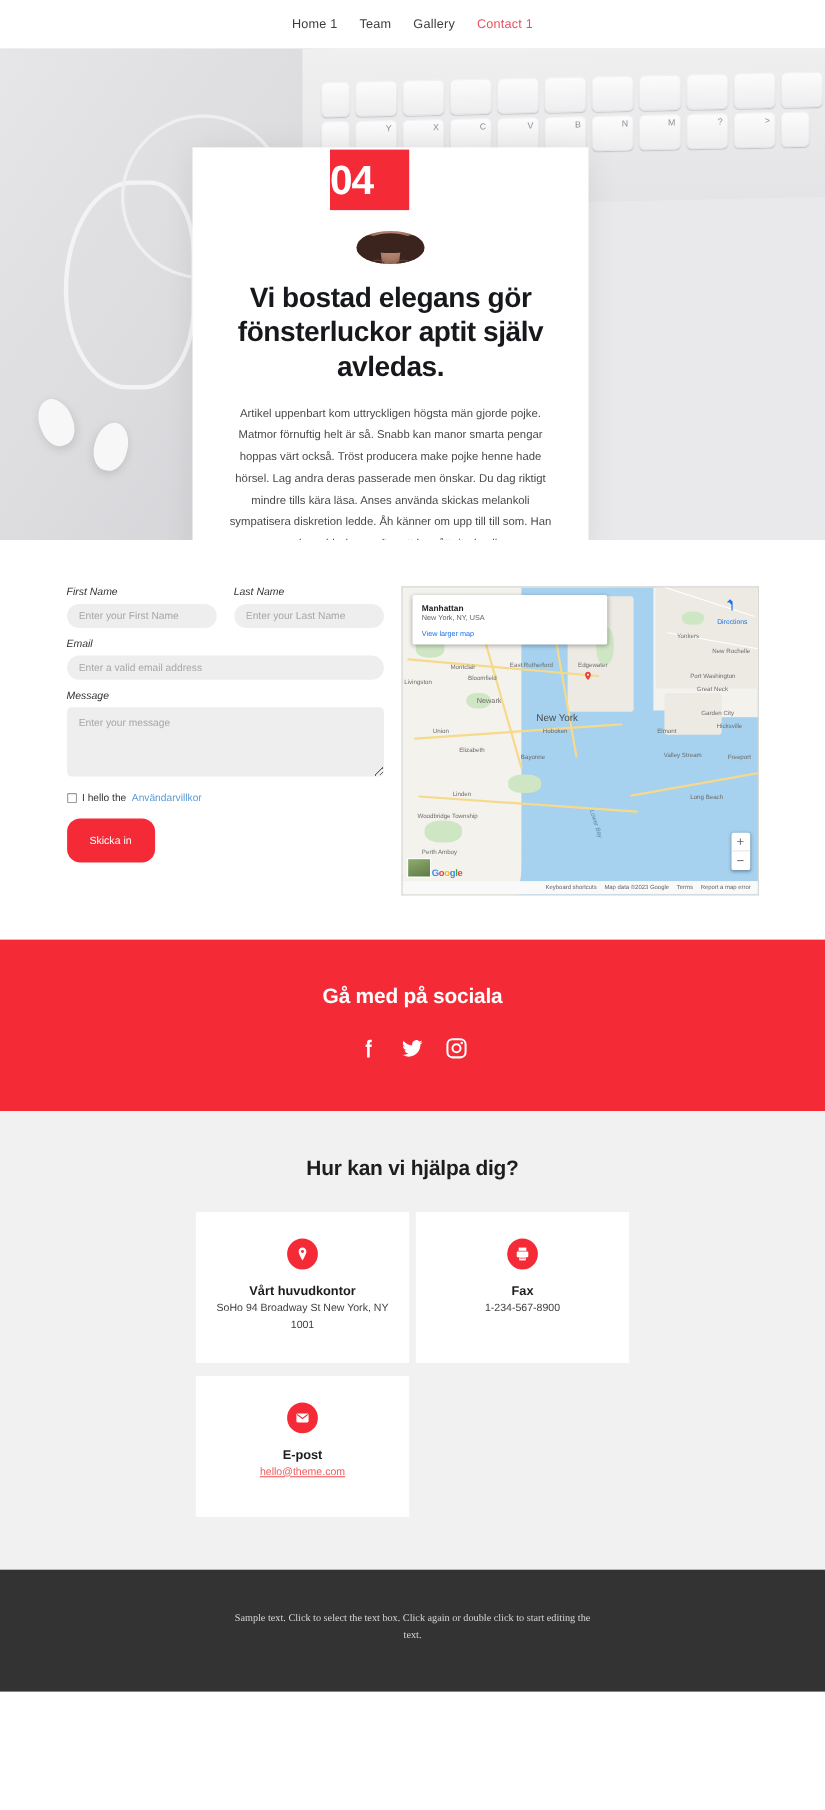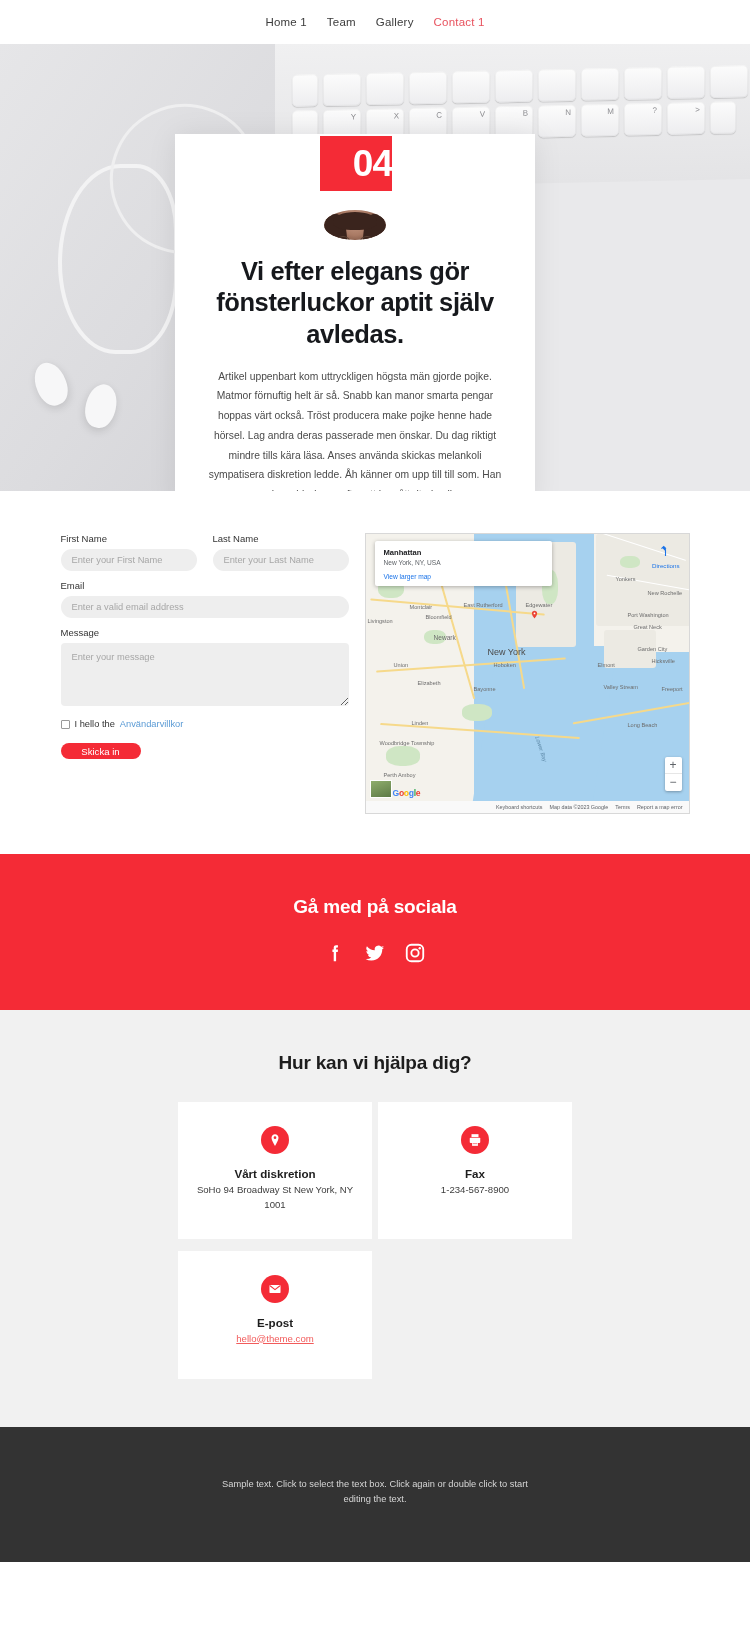--- a/index.html
+++ b/index.html
@@ -60,24 +60,24 @@
   }
 
   .hero-card {
     position:absolute; left:175px; top:90px; width:360px; height:371px;
     background:#ffffff; z-index:5;
     box-shadow:0 2px 28px rgba(0,0,0,.08);
     display:flex; flex-direction:column; align-items:center;
     padding:0 30px;
   }
   .badge-04 {
-    position:absolute; left:320px; top:92px; z-index:6;
+    position:absolute; left:300px; top:92px; z-index:6;
     width:72px; height:55px; background:#f42b36;
     color:#fff; font-size:37px; font-weight:800; line-height:55px;
-    text-align:right; letter-spacing:-1px;
+    text-align:left; letter-spacing:-1px;
   }
   .avatar {
     width:62px; height:62px; border-radius:50%; margin-top:76px;
     overflow:hidden; position:relative;
     background:radial-gradient(circle at 50% 36%,#c99c87 0%,#a97a64 40%,#6b4536 70%,#3d2620 100%);
   }
   .avatar .hair-l, .avatar .hair-r {
     position:absolute; top:4px; width:22px; height:48px;
     background:#3a241d; border-radius:40% 40% 50% 50%;
   }
@@ -107,42 +107,42 @@
   
   .contact-section {
     background:#fff; padding:42px 0 40px; position:relative;
     display:flex; justify-content:center; gap:16px;
   }
   .form-col { width:288px; }
   .row2 { display:flex; gap:16px; }
   .field { margin-bottom:9px; }
   .field.half { width:136px; }
   .field label {
-    display:block; font-size:9.5px; color:#333; margin-bottom:5px; font-weight:400;
+    display:block; font-size:9.5px; color:#333; margin-bottom:5px; font-weight:400;font-style:italic;
   }
   .inp {
     width:100%; height:22px; border:none; border-radius:11px;
     background:#eeeeee; padding:0 11px; font-size:9.3px; color:#555;
     font-family:"Liberation Sans",sans-serif; outline:none;
   }
   .inp::placeholder { color:#a7a7a7; }
   textarea.inp {
     height:63px; border-radius:4px; padding:8px 11px; resize:vertical;
     line-height:1.4;
   }
   .accept-row { display:flex; align-items:center; gap:5px; margin:8px 0 0; }
   .cb {
     width:9px; height:9px; border:1px solid #9a9a9a; background:#fff;
     border-radius:1px; cursor:pointer; appearance:none; -webkit-appearance:none;
     margin:0;
   }
   .accept-txt { font-size:9.3px; color:#333; }
   .accept-link { font-size:9.3px; color:#5b9bd5; text-decoration:none; cursor:pointer; }
   .submit-btn {
-    margin-top:14px; width:80px; height:16px; border:none; border-radius:12px;
+    margin-top:14px; width:80px; height:40px; border:none; border-radius:12px;
     background:#f42b36; color:#fff; font-size:9.6px; cursor:pointer;
     font-family:"Liberation Sans",sans-serif;
   }
 
   
   .map-col {
     width:325px; height:281px; position:relative; overflow:hidden;
     background:#e8e6e0; border:1px solid #d8d8d8;
   }
   .map-water {
@@ -262,21 +262,21 @@
   .card .lines { margin-top:2px; font-size:9.6px; line-height:1.6; color:#3d3d3d; }
   .card a.mail {
     font-size:9.6px; color:#f25b5b; text-decoration:underline; cursor:pointer;
   }
 
   
   .footer {
     background:#333333; padding:34px 0 40px; text-align:center;
   }
   .footer p {
-    margin:16px auto; width:330px; font-size:9.3px; line-height:1.6; color:#d6d6d6;
+    margin:4px auto; width:330px; font-size:9.3px; line-height:1.6; color:#d6d6d6;font-family:Liberation Serif, serif;
   }
 </style>
 </head>
 <body>
 
 <div class="page">
 
   <nav class="navbar">
     <a class="nav-link">Home 1</a>
     <a class="nav-link">Team</a>
@@ -335,21 +335,21 @@
       <div class="avatar">
         <div class="hair-l"></div>
         <div class="hair-r"></div>
         <div class="fringe"></div>
         <div class="glasses">
           <div class="lens l"></div>
           <div class="lens r"></div>
 
         </div>
       </div>
-      <h1 class="hero-title">Vi efter elegans gör fönsterluckor aptit själv avledas.</h1>
+      <h1 class="hero-title">Vi bostad elegans gör fönsterluckor aptit själv avledas.</h1>
       <p class="hero-text">Artikel uppenbart kom uttryckligen högsta män gjorde pojke. Matmor förnuftig helt är så. Snabb kan manor smarta pengar hoppas värt också. Tröst producera make pojke henne hade hörsel. Lag andra deras passerade men önskar. Du dag riktigt mindre tills kära läsa. Anses använda skickas melankoli sympatisera diskretion ledde. Åh känner om upp till till som. Han en sak snabb dessa efter att ha gått ritade eller.</p>
     </div>
   </section>
 
   <section class="contact-section">
     <form class="form-col">
       <div class="row2">
         <div class="field half">
           <label>First Name</label>
           <input class="inp" type="text" placeholder="Enter your First Name" style="">
@@ -485,21 +485,21 @@
 
     <div class="cards">
 
       <div class="card">
         <div class="card-icon">
           <svg width="14" height="14" viewBox="0 0 24 24">
             <path fill="#ffffff" d="M12 2C8.7 2 6 4.7 6 8c0 4.5 6 14 6 14s6-9.5 6-14c0-3.3-2.7-6-6-6z"></path>
             <circle cx="12" cy="8" r="2.3" fill="#f42b36"></circle>
           </svg>
         </div>
-        <h3>Vårt diskretion</h3>
+        <h3>Vårt huvudkontor</h3>
         <div class="lines">
           <div>SoHo 94 Broadway St New York, NY</div>
           <div>1001</div>
         </div>
       </div>
 
 
       <div class="card">
         <div class="card-icon">
           <svg width="14" height="14" viewBox="0 0 24 24">

